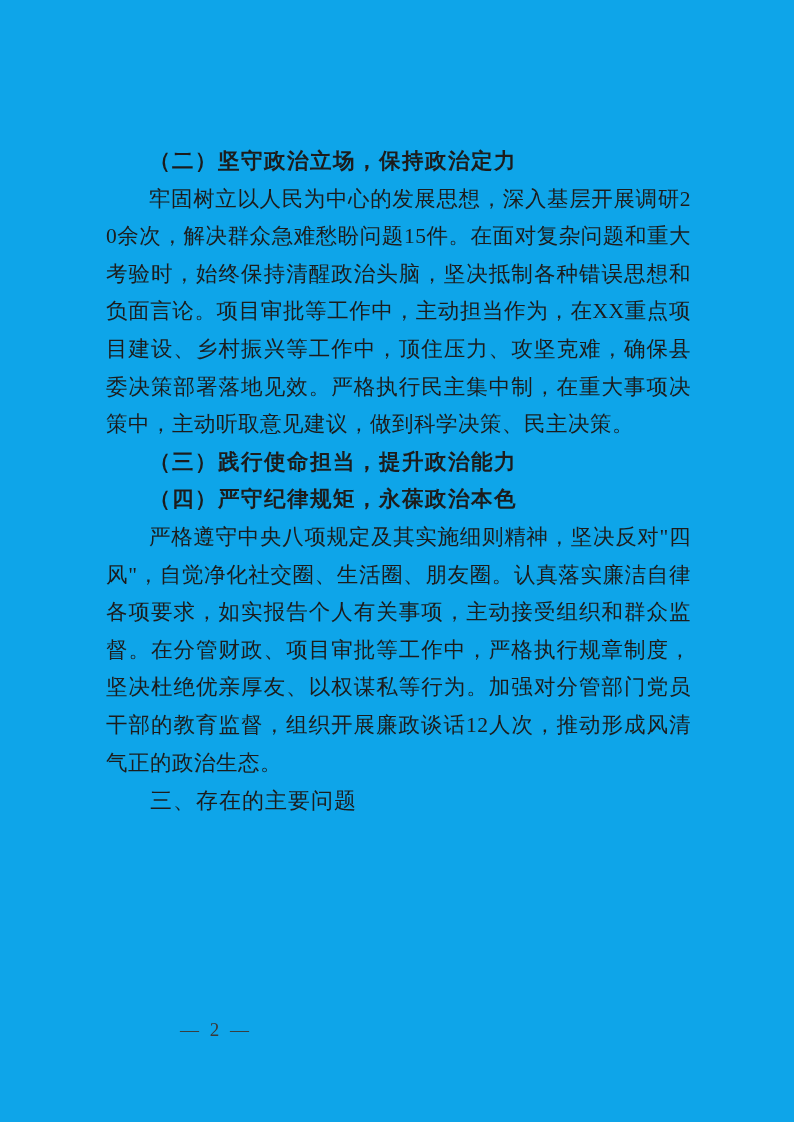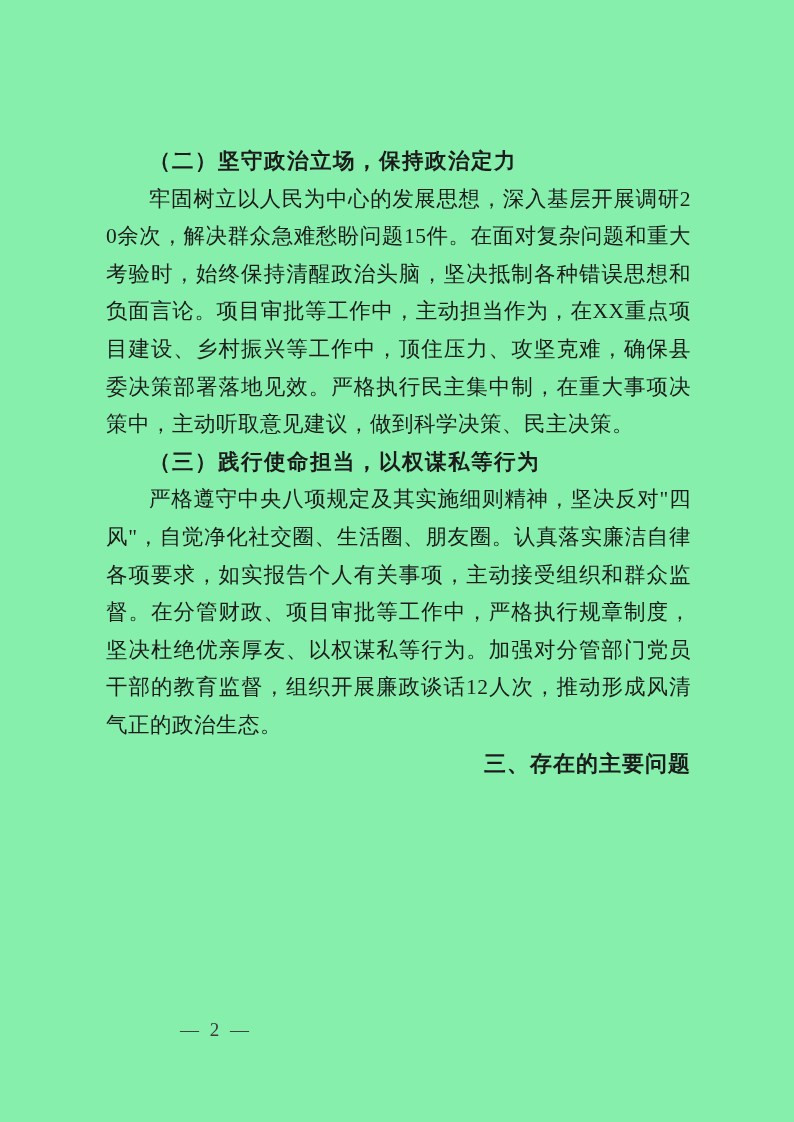--- a/index.html
+++ b/index.html
@@ -4,21 +4,21 @@
 <style>
   html, body {
     margin: 0;
     padding: 0;
     background: #ffffff;
   }
   .page {
     position: relative;
     width: 794px;
     height: 1122px;
-    background: #86efac;
+    background: #0ea5e9;
     overflow: hidden;
     font-family: "Liberation Serif", serif;
   }
   .content {
     position: absolute;
     left: 106px;
     top: 143px;
     width: 585px;
     color: #1c1c1c;
   }
@@ -32,42 +32,43 @@
     letter-spacing: 0.5px;
     word-break: break-all;
   }
   p.subheading {
     font-weight: bold;
     text-align: left;
     letter-spacing: 1.5px;
   }
   p.heading-black {
     font-family: "Liberation Sans", sans-serif;
-    font-weight: bold;
+    font-weight: normal;
     font-size: 22px;
-    text-align: right;
+    text-align: left;
     letter-spacing: 1px;
   }
   .footer {
     position: absolute;
     left: 180px;
     top: 1018px;
     font-size: 19px;
     line-height: 24px;
     color: #3a3a3a;
     font-family: "Liberation Serif", serif;
     letter-spacing: 3px;
   }
 </style>
 </head>
 <body>
 
 <div class="page">
   <div class="content">
     <p class="subheading">（二）坚守政治立场，保持政治定力</p>
     <p class="body-para">牢固树立以人民为中心的发展思想，深入基层开展调研20余次，解决群众急难愁盼问题15件。在面对复杂问题和重大考验时，始终保持清醒政治头脑，坚决抵制各种错误思想和负面言论。项目审批等工作中，主动担当作为，在XX重点项目建设、乡村振兴等工作中，顶住压力、攻坚克难，确保县委决策部署落地见效。严格执行民主集中制，在重大事项决策中，主动听取意见建议，做到科学决策、民主决策。</p>
-    <p class="subheading">（三）践行使命担当，以权谋私等行为</p>
+    <p class="subheading">（三）践行使命担当，提升政治能力</p>
+    <p class="subheading">（四）严守纪律规矩，永葆政治本色</p>
     <p class="body-para">严格遵守中央八项规定及其实施细则精神，坚决反对"四风"，自觉净化社交圈、生活圈、朋友圈。认真落实廉洁自律各项要求，如实报告个人有关事项，主动接受组织和群众监督。在分管财政、项目审批等工作中，严格执行规章制度，坚决杜绝优亲厚友、以权谋私等行为。加强对分管部门党员干部的教育监督，组织开展廉政谈话12人次，推动形成风清气正的政治生态。</p>
     <p class="heading-black">三、存在的主要问题</p>
   </div>
 
   <div class="footer">— 2 —</div>
 </div>
 
 </body></html>

